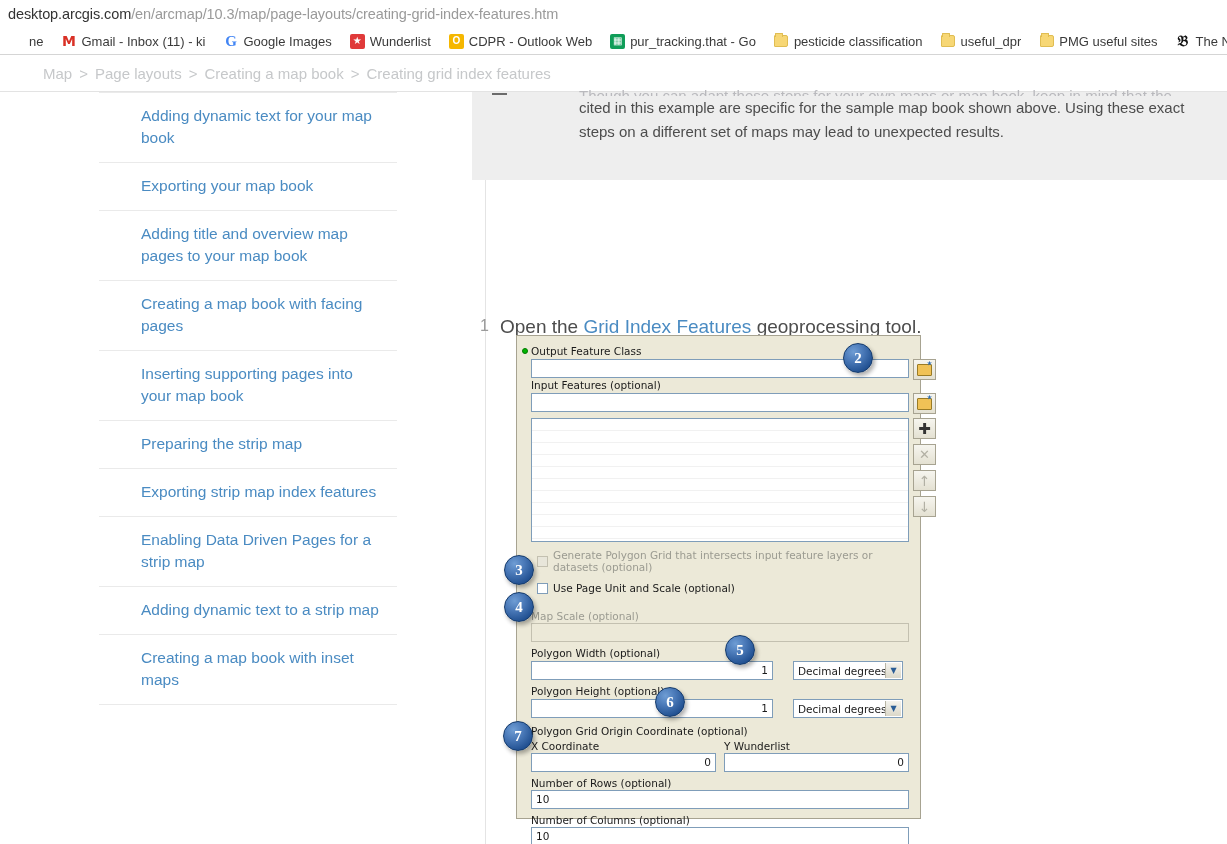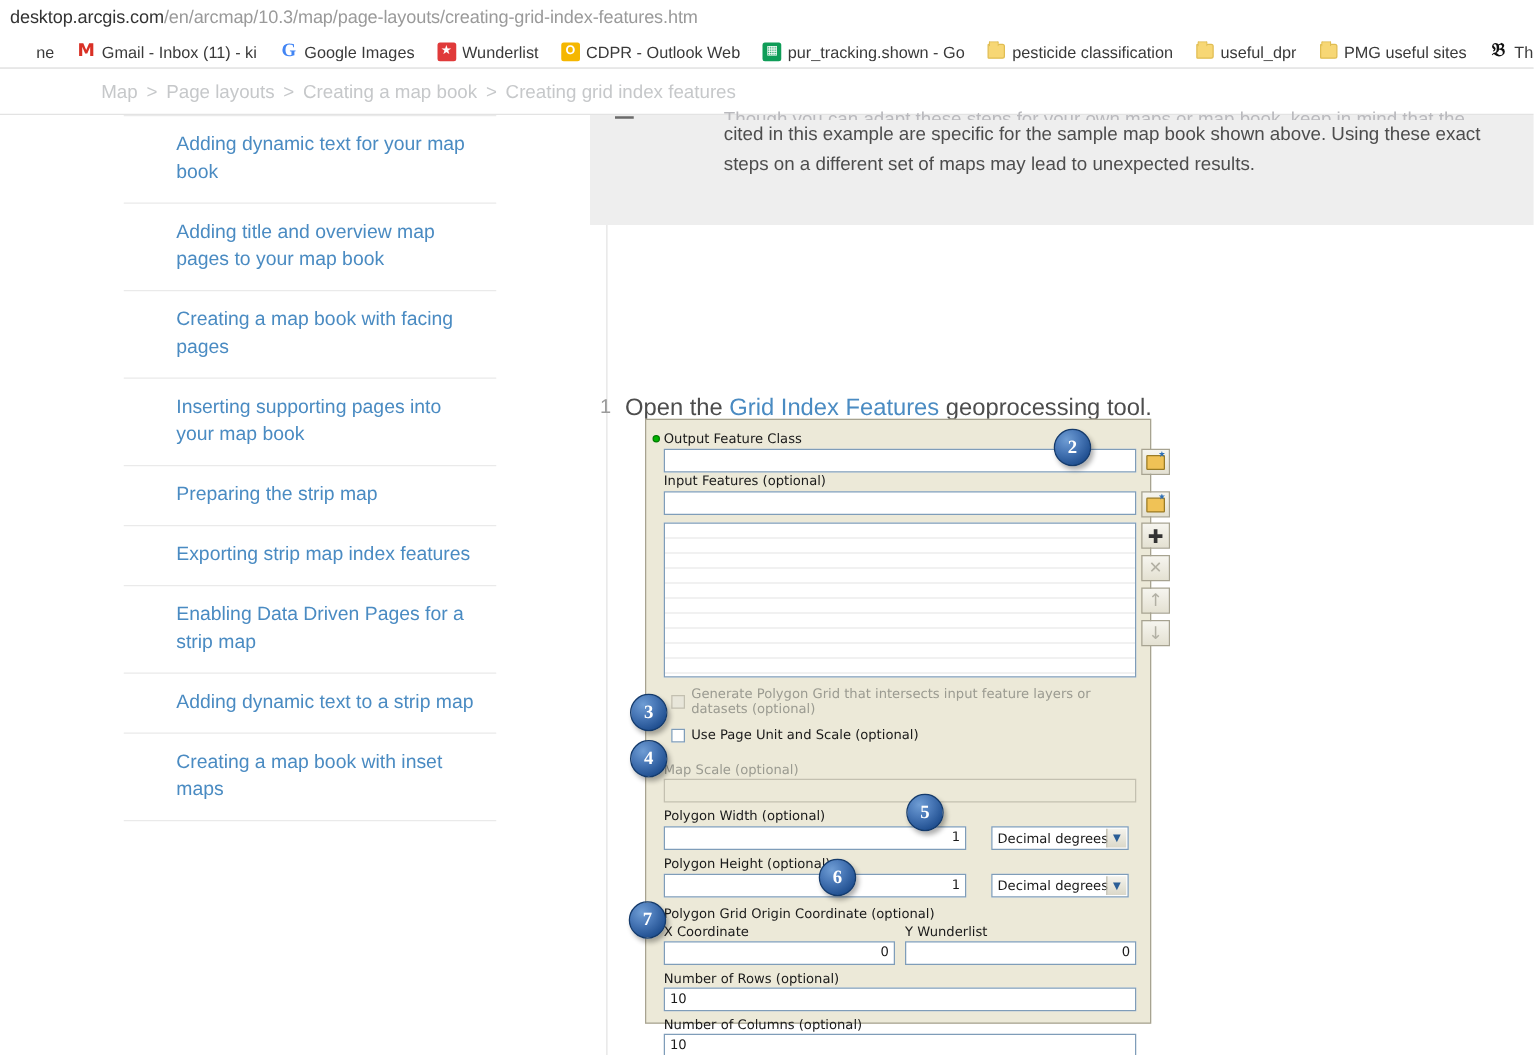--- a/index.html
+++ b/index.html
@@ -79,21 +79,21 @@
     width: 6px; height: 3px; background: #f7d775;
     border: 1px solid #e0bd52; border-bottom: none; border-radius: 1px 1px 0 0;
   }
   .ico-nyt { color: #111111; font-family: "Liberation Serif", serif; font-weight: bold; font-size: 15px; }
 
   
   #breadcrumb-bar {
     height: 37px;
     display: flex;
     align-items: center;
-    padding-left: 81px;
+    padding-left: 43px;
     background: #ffffff;
     border-bottom: 1px solid #e3e3e3;
     font-size: 15px;
     color: #c6c8ca;
     white-space: nowrap;
   }
   #breadcrumb-bar .crumb { color: #c6c8ca; cursor: pointer; }
   #breadcrumb-bar .crumb-sep { color: #c6c8ca; margin: 0 7px; }
 
   
@@ -347,21 +347,21 @@
     <div class="bookmark">
       <span class="bm-ico ico-wunder">★</span>
       <span class="bm-label">Wunderlist</span>
     </div>
     <div class="bookmark">
       <span class="bm-ico ico-outlook">O</span>
       <span class="bm-label">CDPR - Outlook Web</span>
     </div>
     <div class="bookmark">
       <span class="bm-ico ico-sheets">▦</span>
-      <span class="bm-label">pur_tracking.shown - Go</span>
+      <span class="bm-label">pur_tracking.that - Go</span>
     </div>
     <div class="bookmark">
       <span class="bm-ico">
           <span class="ico-folder"></span>
         </span>
       <span class="bm-label">pesticide classification</span>
     </div>
     <div class="bookmark">
       <span class="bm-ico">
           <span class="ico-folder"></span>
@@ -391,20 +391,21 @@
   <span class="crumb-sep">&gt;</span>
   <span class="crumb">Creating grid index features</span>
 </div>
 
 <div id="page-body">
 
   <div id="content-rule"></div>
 
   <nav id="sidebar">
     <div class="toc-item">Adding dynamic text for your map book</div>
+    <div class="toc-item">Exporting your map book</div>
     <div class="toc-item">Adding title and overview map pages to your map book</div>
     <div class="toc-item">Creating a map book with facing pages</div>
     <div class="toc-item">Inserting supporting pages into your map book</div>
     <div class="toc-item">Preparing the strip map</div>
     <div class="toc-item">Exporting strip map index features</div>
     <div class="toc-item">Enabling Data Driven Pages for a strip map</div>
     <div class="toc-item">Adding dynamic text to a strip map</div>
     <div class="toc-item">Creating a map book with inset maps</div>
   </nav>
 

